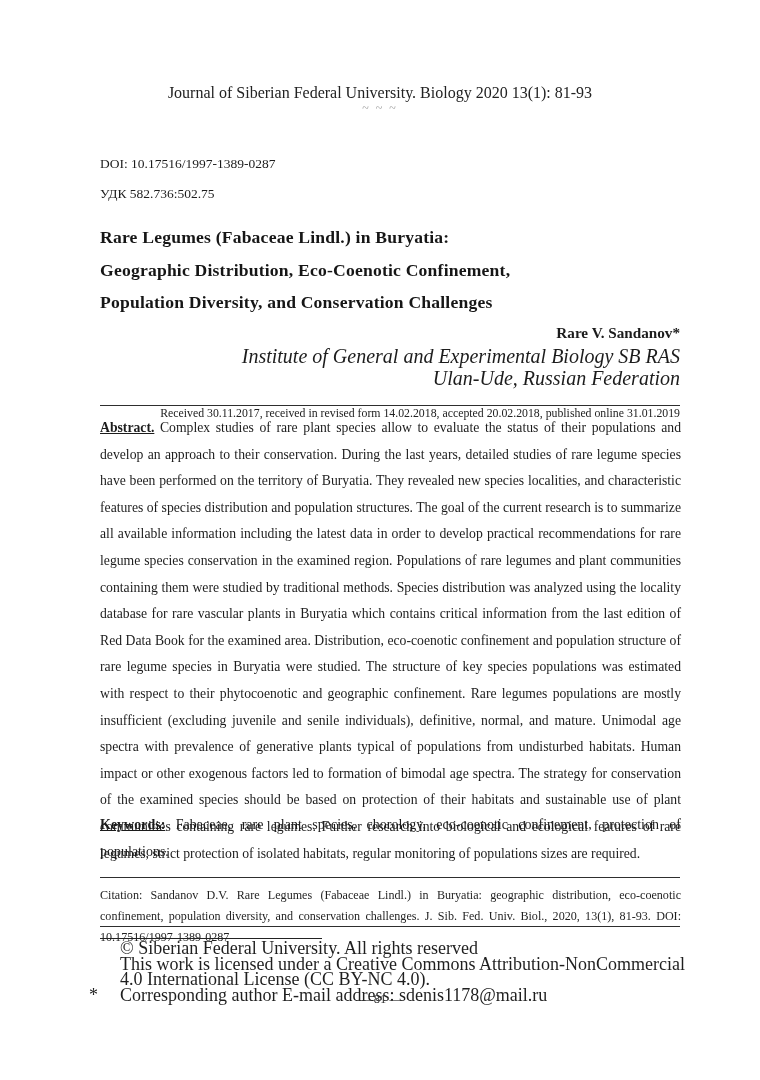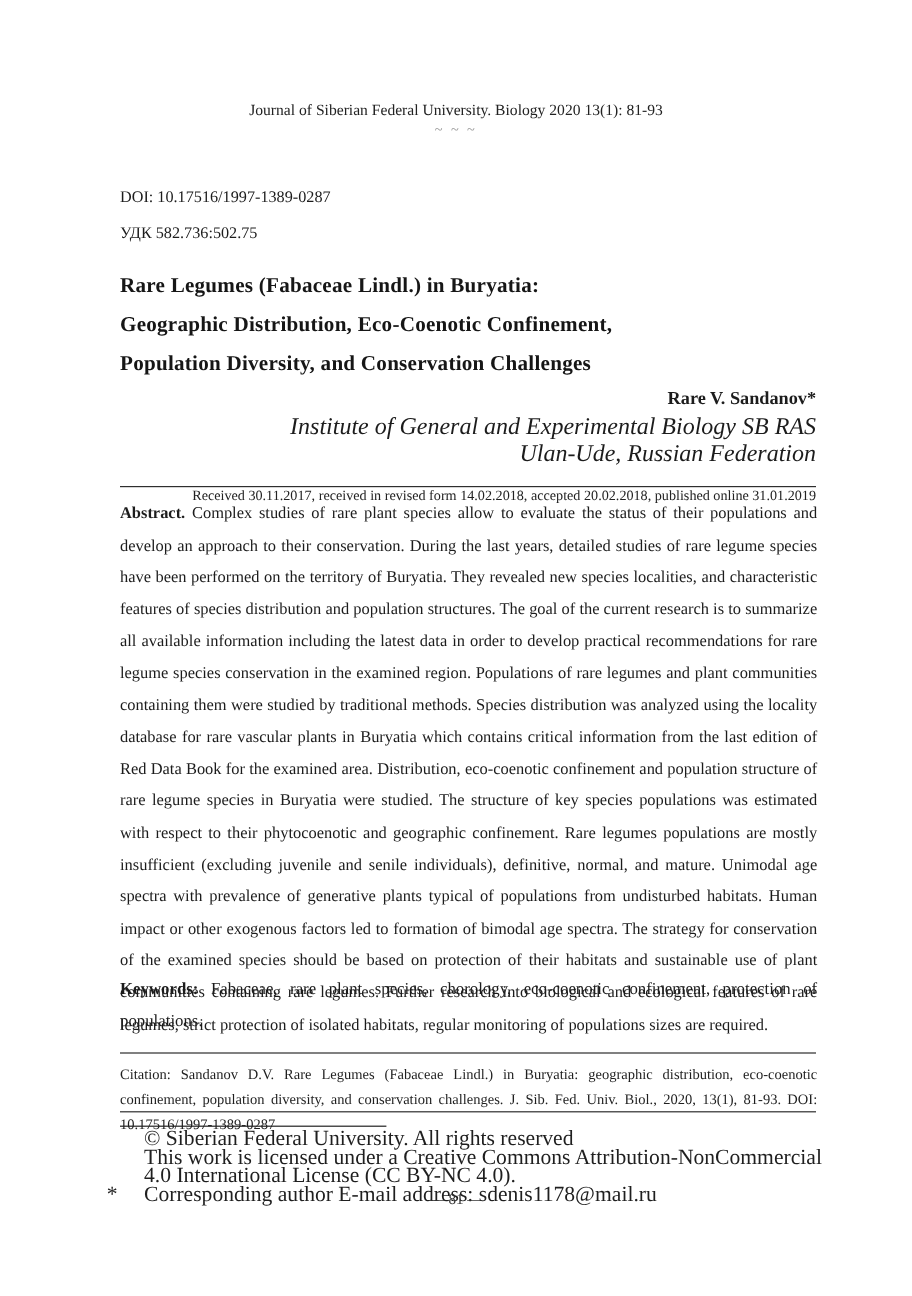--- a/index.html
+++ b/index.html
@@ -14,21 +14,21 @@
     background: #ffffff;
     font-family: "Liberation Serif", "DejaVu Serif", serif;
     color: #1c1c1c;
     overflow: hidden;
   }
   .abs { position: absolute; }
 
   .journal-header {
     top: 84px; left: 0; width: 760px;
     text-align: center;
-    font-size: 13px;
+    font-size: 16px;
     color: #222;
   }
   .journal-separator {
     top: 101px; left: 0; width: 760px;
     text-align: center;
     font-size: 12px;
     color: #9a9a9a;
     letter-spacing: 2px;
   }
   .doi-line {
@@ -75,21 +75,21 @@
   .rule-citation-top { top: 877px; }
   .rule-citation-bottom { top: 926px; }
   .rule-footnote { top: 938px; width: 222px; border-top-color: #222; }
 
   .abstract-paragraph {
     top: 415px; left: 100px; width: 581px;
     font-size: 13.7px;
     line-height: 26.6px;
     text-align: justify;
   }
-  .bold-lead { font-weight: bold; }
+  .bold-lead { font-weight: bold; text-decoration: underline; }
   .keywords-paragraph {
     top: 812px; left: 100px; width: 581px;
     font-size: 14px;
     line-height: 26.6px;
     text-align: justify;
   }
   .citation-paragraph {
     top: 885px; left: 100px; width: 581px;
     font-size: 12.1px;
     line-height: 21px;

